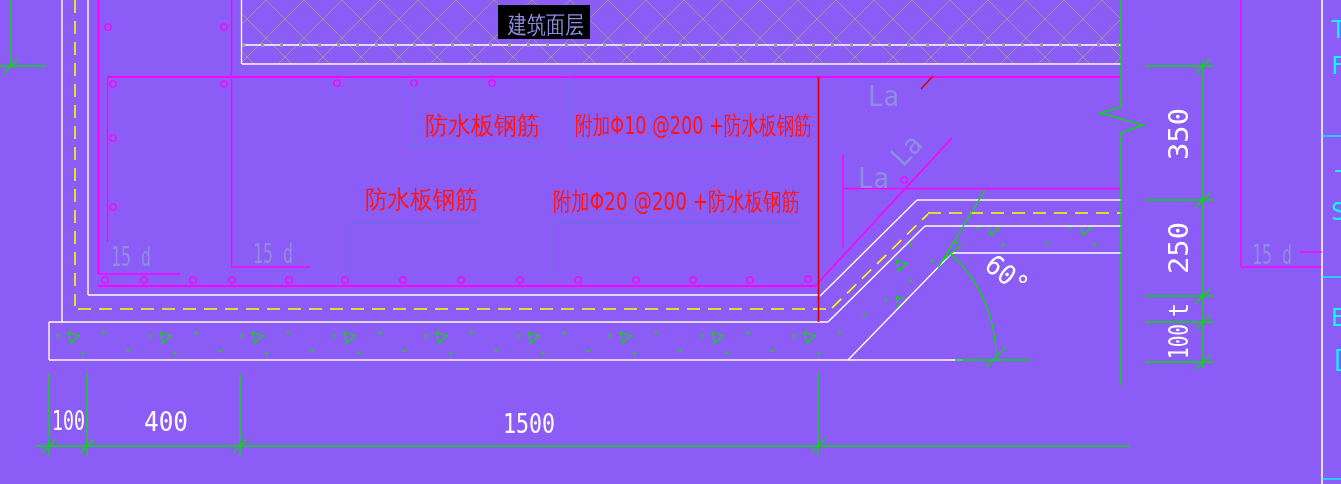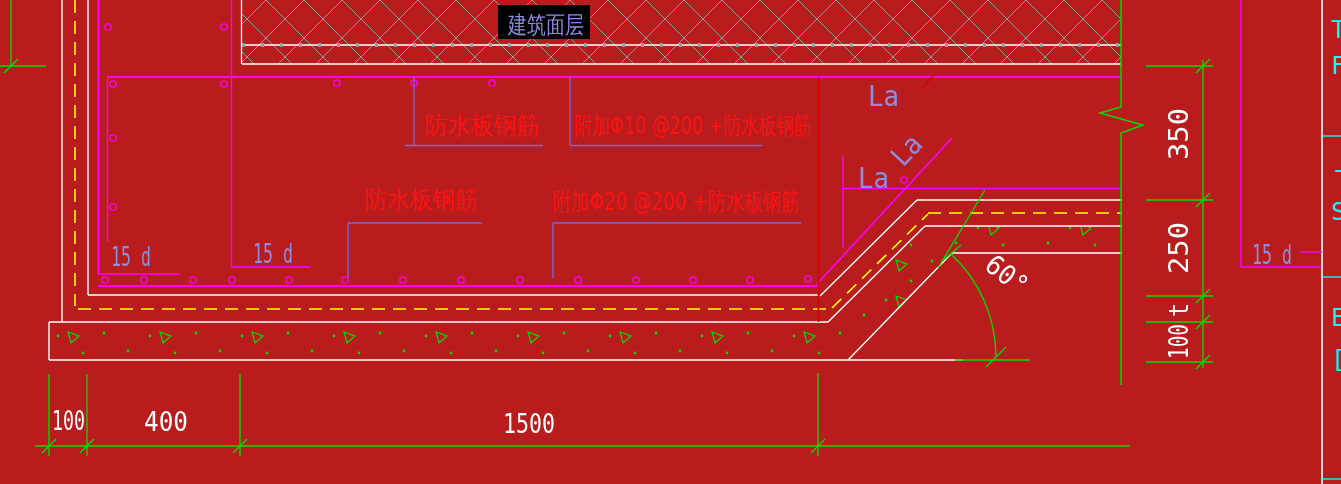--- a/index.html
+++ b/index.html
@@ -1,16 +1,16 @@
 <!DOCTYPE html>
 <html><head>
 <meta charset="utf-8">
 <style>
   html,body{margin:0;padding:0;background:#000;}
-  #canvas{position:relative;width:1341px;height:484px;background:#b91c1c;overflow:hidden;
+  #canvas{position:relative;width:1341px;height:484px;background:#8b5cf6;overflow:hidden;
           font-family:"DejaVu Sans Mono","Liberation Mono",monospace;}
   svg{position:absolute;left:0;top:0;}
   text{font-family:"DejaVu Sans Mono","Liberation Mono",monospace;}
   .cjk{font-family:"DejaVu Sans","Liberation Sans",sans-serif;}
 </style>
 </head>
 <body>
 
 <div id="canvas">
 <svg width="1341" height="484" viewBox="0 0 1341 484">

